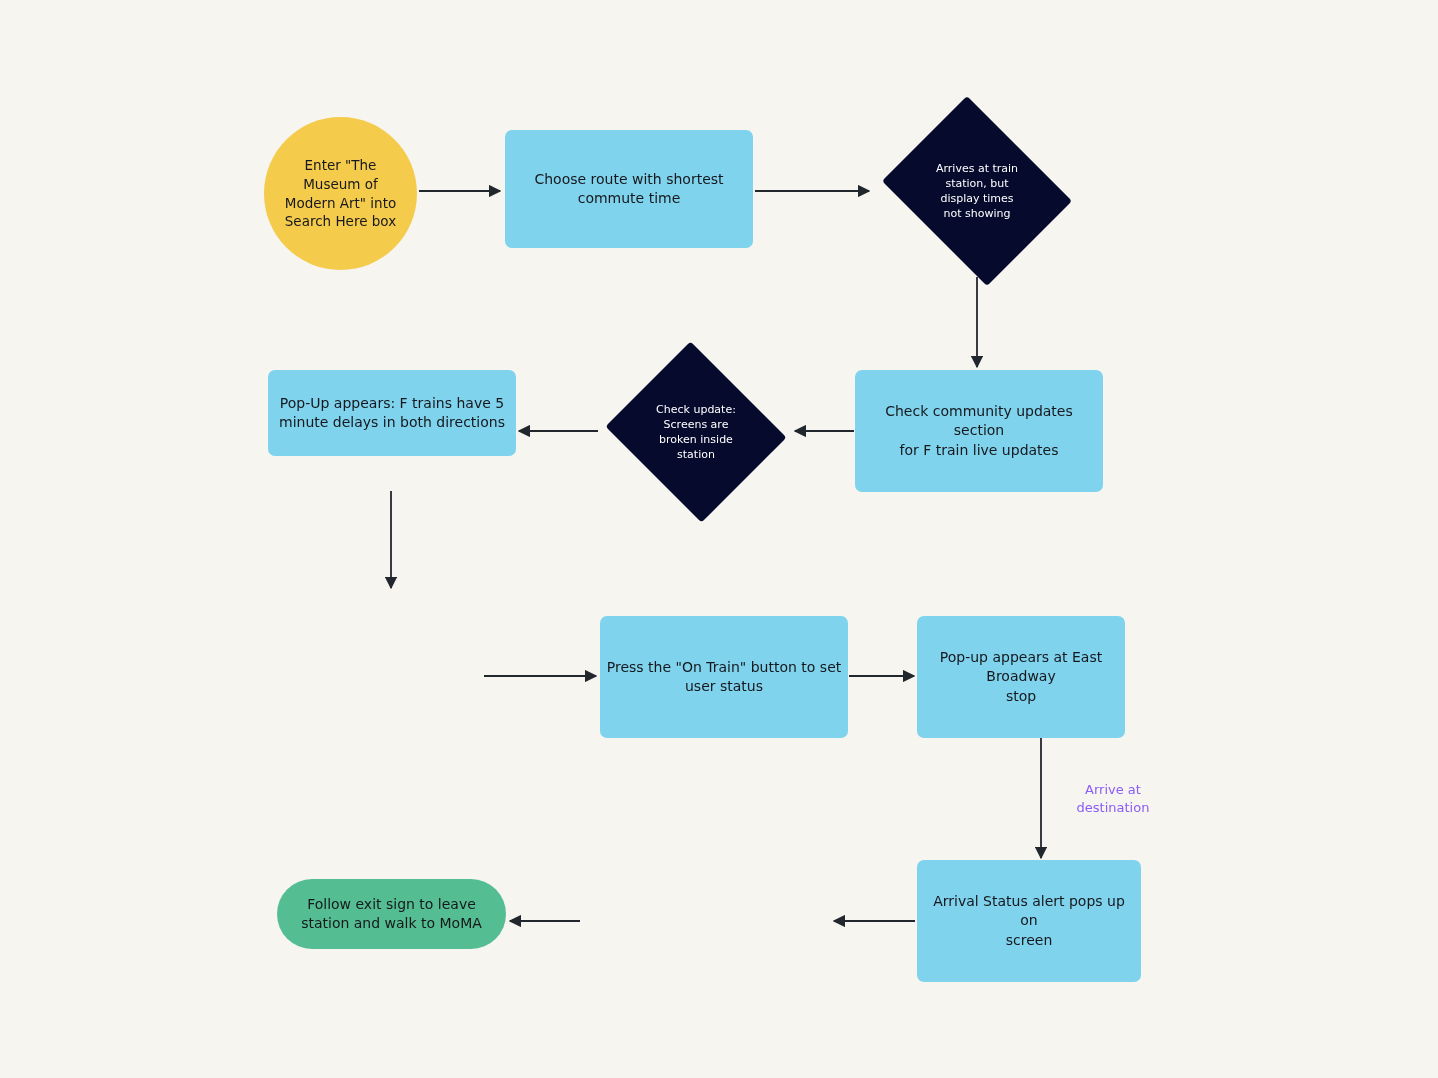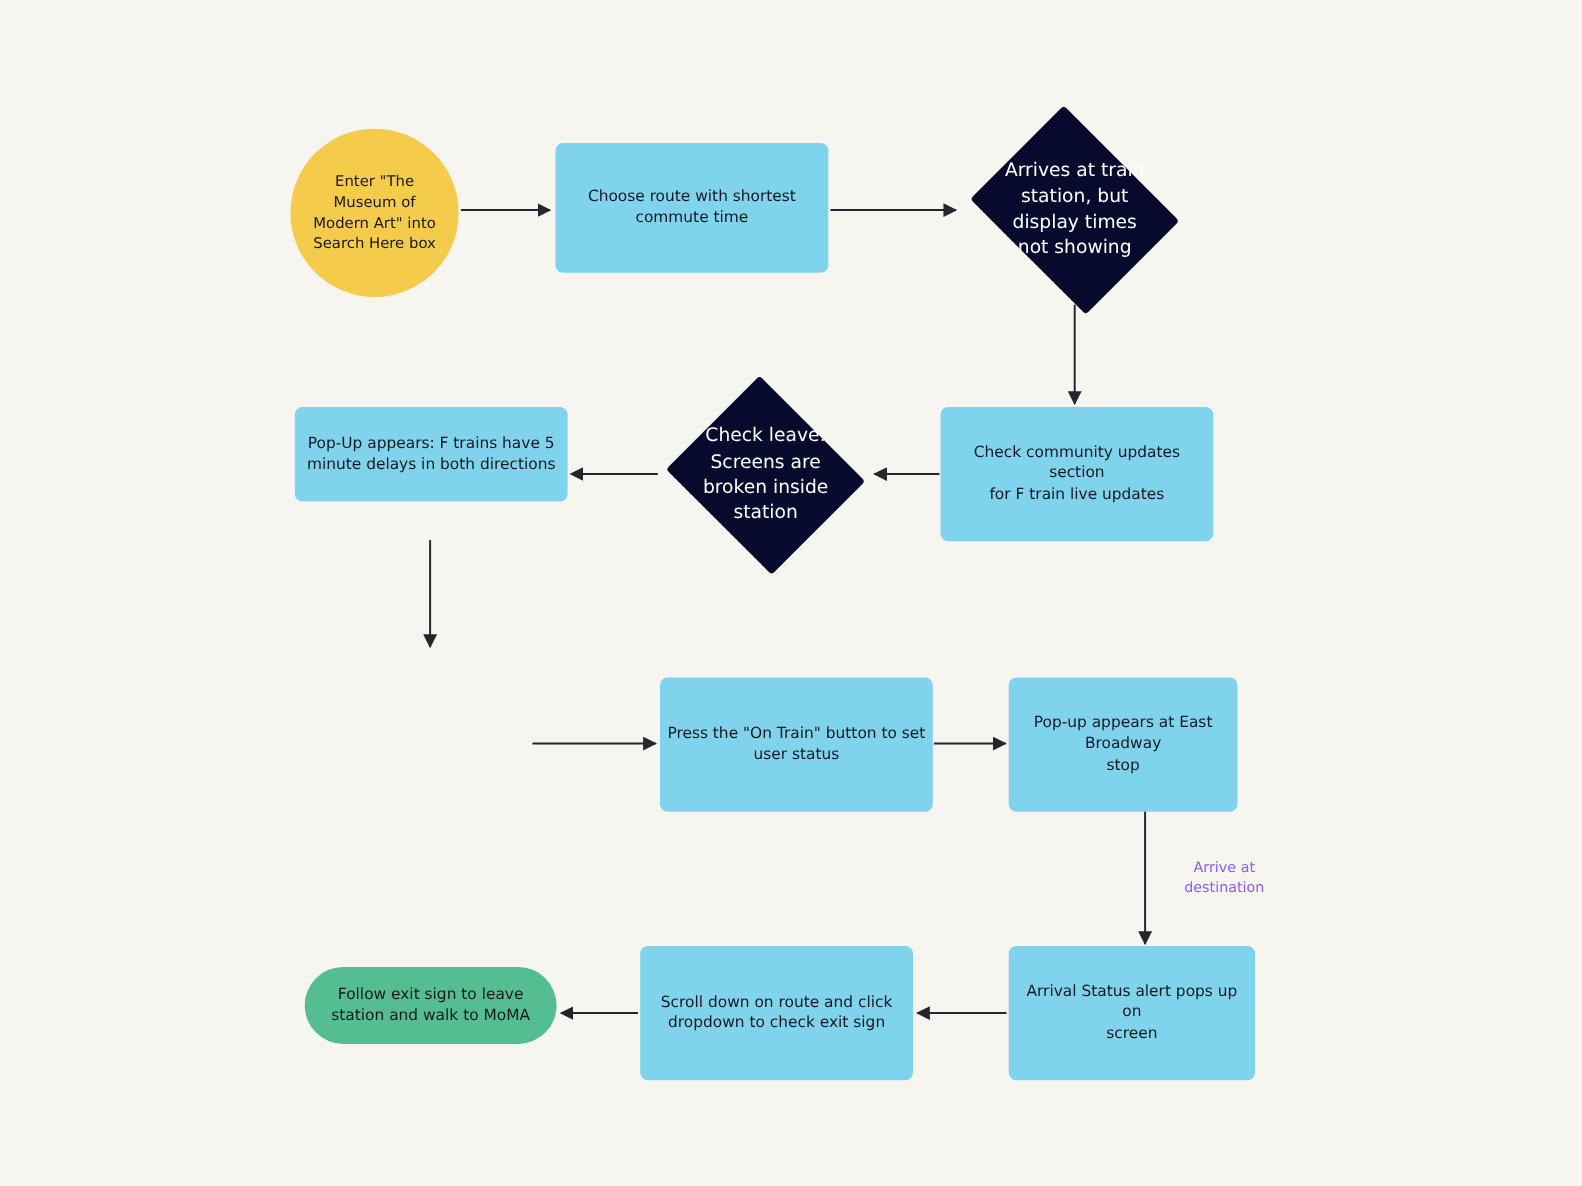--- a/index.html
+++ b/index.html
@@ -50,21 +50,21 @@
   }
   .shape-process {
     background: #7fd3ed;
     border-radius: 7px;
     color: #16181d;
     font-size: 14px;
   }
   .shape-decision {
     background: transparent;
     color: #ffffff;
-    font-size: 17px;
+    font-size: 11px;
   }
   .shape-decision .dia-bg {
     position: absolute;
     left: 0; top: 0;
     width: 100%; height: 100%;
     background: #060b2e;
     transform: rotate(45deg) scale(0.7072);
     border-radius: 5px;
     z-index: 0;
   }
@@ -143,21 +143,21 @@
 not showing</span>
   </div>
 
   <div class="node shape-process" style="left:855px; top:370px; width:248px; height:122px;">
     <span class="label">Check community updates section
 for F train live updates</span>
   </div>
 
   <div class="node shape-decision" style="left:600px; top:347px; width:192px; height:170px;">
     <span class="dia-bg"></span>
-    <span class="label">Check leave:
+    <span class="label">Check update:
 Screens are
 broken inside
 station</span>
   </div>
 
   <div class="node shape-process" style="left:268px; top:370px; width:248px; height:86px;">
     <span class="label">Pop-Up appears: F trains have 5
 minute delays in both directions</span>
   </div>
 
@@ -173,23 +173,19 @@
   </div>
 
   <div class="edge-label" style="left:1053px; top:781px; width:120px;">Arrive at
 destination</div>
 
   <div class="node shape-process" style="left:917px; top:860px; width:224px; height:122px;">
     <span class="label">Arrival Status alert pops up on
 screen</span>
   </div>
 
-  <div class="node shape-process" style="left:582px; top:860px; width:248px; height:122px;">
-    <span class="label">Scroll down on route and click
-dropdown to check exit sign</span>
-  </div>
 
   <div class="node shape-terminator" style="left:277px; top:879px; width:229px; height:70px;">
     <span class="label">Follow exit sign to leave
 station and walk to MoMA</span>
   </div>
 
 </div>
 
 </body></html>

